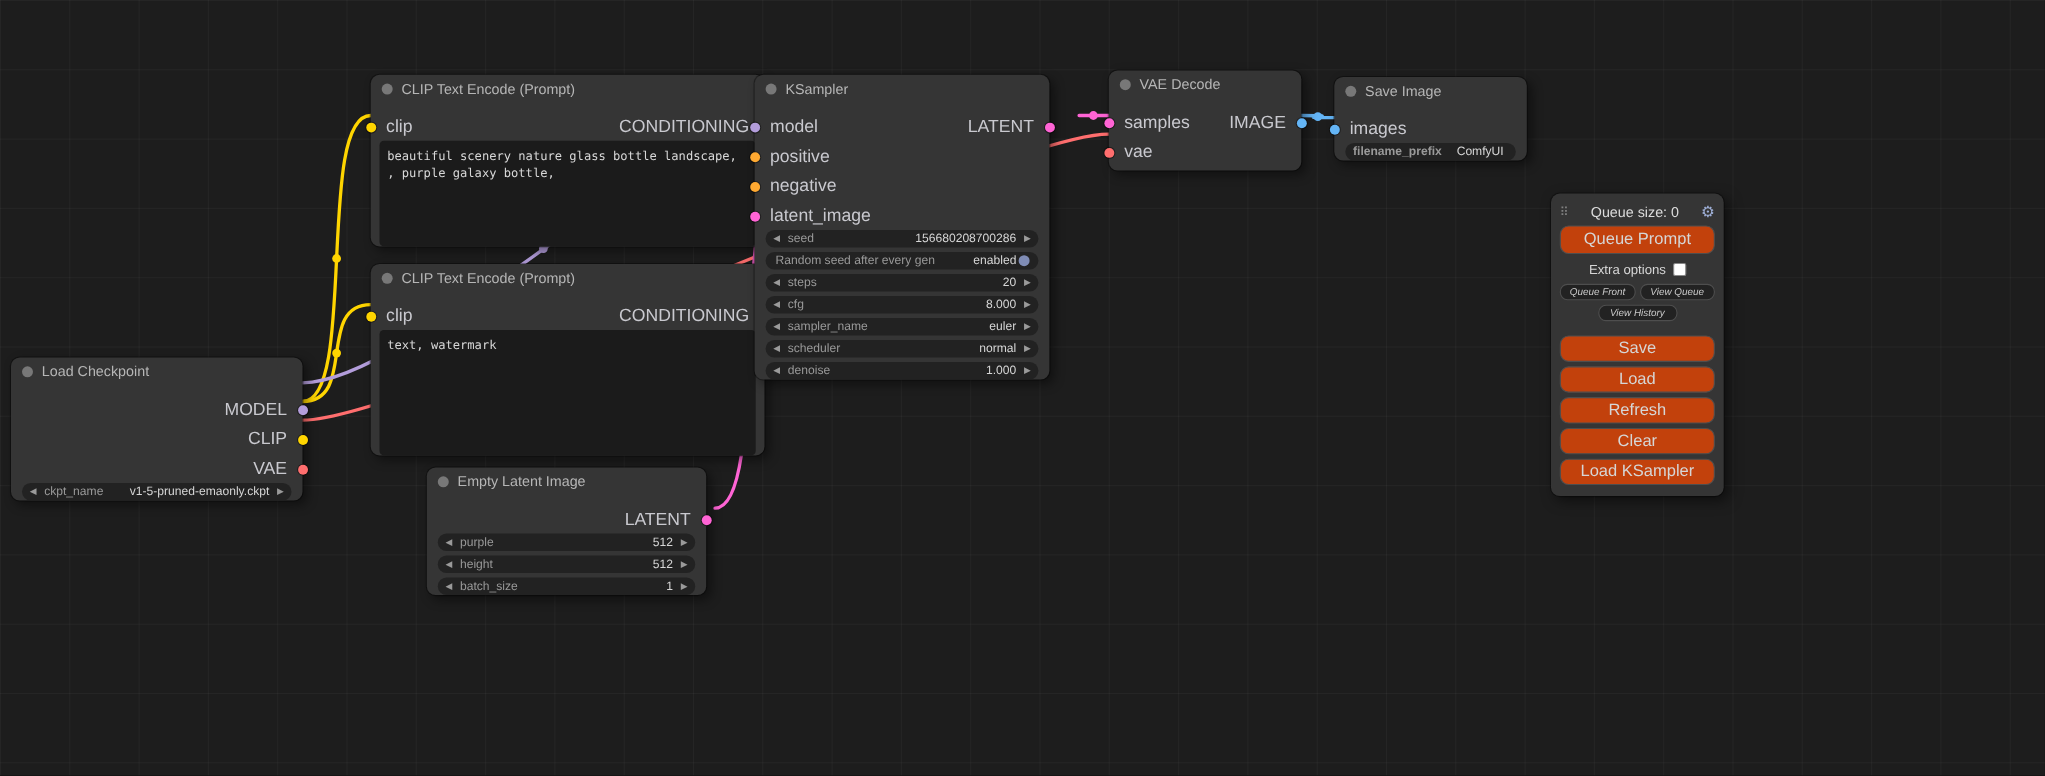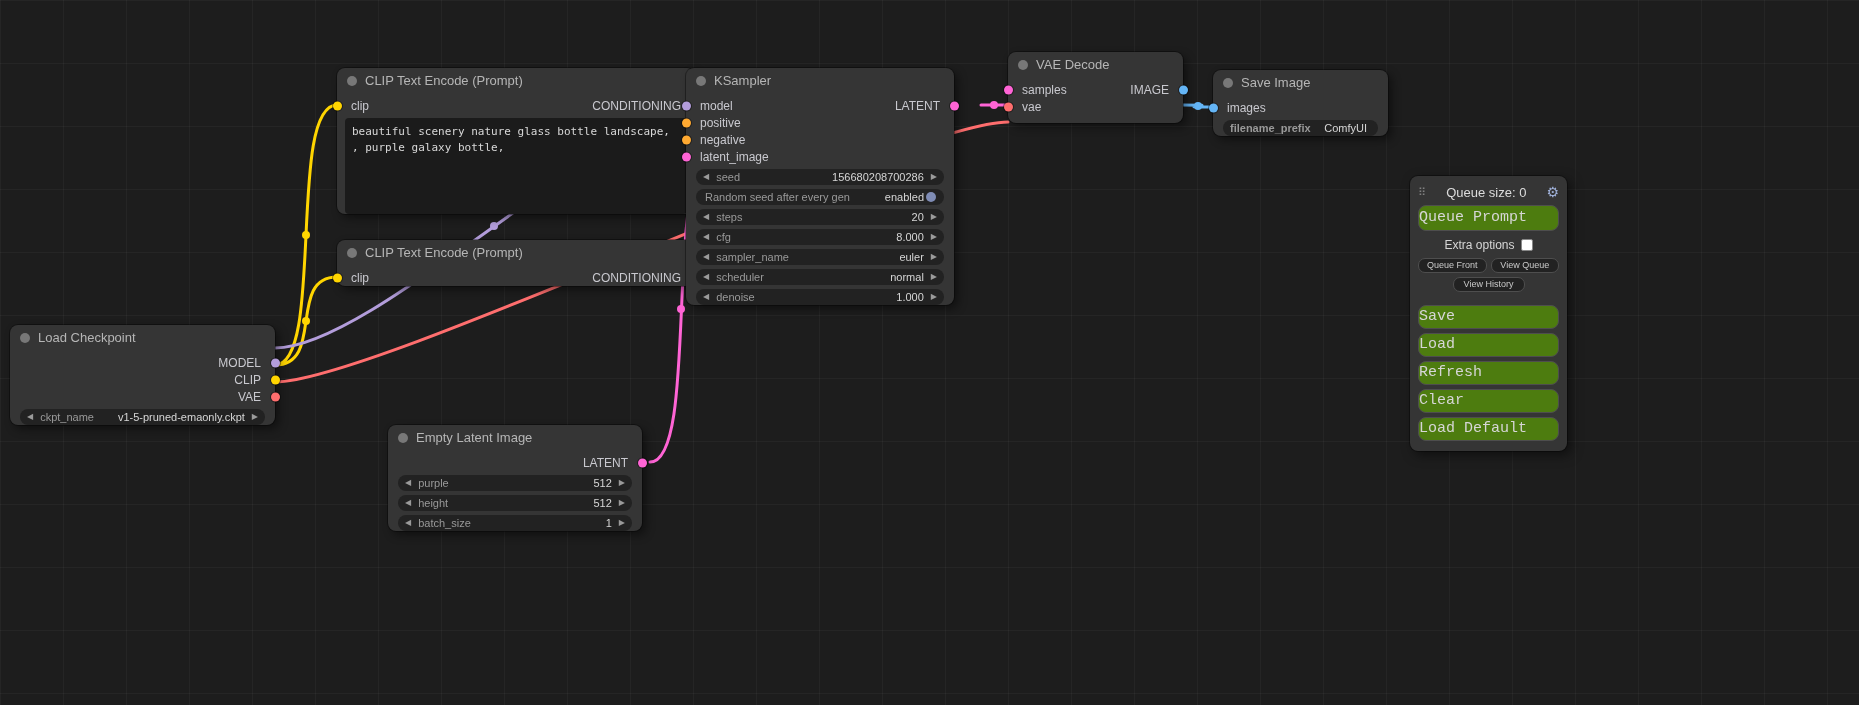--- a/index.html
+++ b/index.html
@@ -20,21 +20,21 @@
 
   .node {
     position:absolute; z-index:2; background:#353535; border-radius:8px;
     box-shadow:0 0 0 1px rgba(0,0,0,.35), 4px 4px 10px rgba(0,0,0,.45);
     color:#aaa;
   }
   .ntitle { display:flex; align-items:center; gap:8px; height:25px; padding:0 10px;
             color:#b6b6b6; font-size:13px; }
   .tdot { width:10px; height:10px; border-radius:50%; background:#787878; flex:0 0 auto; }
   .rows { padding-top:4px; }
-  .row { position:relative; height:17px; display:flex; align-items:center; padding:0 14px; font-size:12px; }
+  .row { position:relative; height:17px; display:flex; align-items:center; padding:0 14px; font-size:16px;margin-top:10px; }
   .row .ilabel { color:#c9c9cf; }
   .row .olabel { margin-left:auto; color:#c9c9cf; }
   .dot { position:absolute; width:9px; height:9px; border-radius:50%; top:50%;
          transform:translateY(-50%); background:#888; box-shadow:0 0 0 1px rgba(0,0,0,.4); }
   .dleft { left:-4.5px; }
   .dright { right:-4.5px; }
 
   .widget { height:16px; margin:4px 10px 0 10px; background:#222; border-radius:8px;
             display:flex; align-items:center; padding:0 7px; font-size:11px; }
   .warrow { color:#9a9a9a; font-size:8px; line-height:1; cursor:pointer; }
@@ -53,33 +53,33 @@
   .qpanel {
     position:absolute; z-index:5; left:1410px; top:176px; width:157px;
     background:#353535; border-radius:8px; padding:6px 8px 10px 8px;
     box-shadow:0 0 0 1px rgba(0,0,0,.35), 4px 4px 12px rgba(0,0,0,.5);
   }
   .qhead { display:flex; align-items:center; height:20px; margin-bottom:3px; }
   .qgrip { color:#808080; font-size:11px; cursor:grab; }
   .qsize { flex:1; text-align:center; color:#dcdcdc; font-size:13px; }
   .qgear { color:#9fb0d8; font-size:14px; cursor:pointer; line-height:1; }
   .qbtn {
-    display:block; width:100%; background:#4d7c0f; border:1px solid #4e4e4e; color:#d6d6d6;
-    border-radius:8px; font-family:Liberation Mono, monospace; font-size:15px;
-    padding:2px 0 3px 0; margin-top:4px; cursor:pointer; text-align:left;
+    display:block; width:100%; background:#c2410c; border:1px solid #4e4e4e; color:#d6d6d6;
+    border-radius:8px; font-family:Liberation Sans, sans-serif; font-size:15px;
+    padding:2px 0 3px 0; margin-top:4px; cursor:pointer; text-align:center;
   }
   .qbtn-prompt { font-size:15px; padding:3px 0 4px 0; margin-top:1px; }
   .qextra { display:flex; align-items:center; justify-content:center; gap:6px;
             margin-top:6px; color:#d6d6d6; font-size:12px; height:16px; }
   .qcheck { appearance:none; -webkit-appearance:none; width:12px; height:12px;
             background:#fff; border:1px solid #888; border-radius:2px; cursor:pointer; }
   .qrow-small { display:flex; gap:4px; margin-top:5px; }
   .qbtn-small {
     flex:1; background:#222; border:1px solid #4e4e4e; color:#c9c9c9; border-radius:7px;
-    font-family:"Liberation Sans", sans-serif; font-size:9px; padding:1px 0 2px 0; cursor:pointer;
+    font-family:"Liberation Sans", sans-serif; font-size:9px; padding:1px 0 2px 0; cursor:pointer;font-style:italic;
   }
   .qcenter { display:flex; justify-content:center; margin-top:4px;align-items:center; }
   .qbtn-hist { flex:0 0 auto; width:72px; }
   .qgap { height:9px; }
 </style>
 </head>
 <body>
 
 <div class="canvas">
 
@@ -154,20 +154,21 @@
       <span>CLIP Text Encode (Prompt)</span>
     </div>
     <div class="rows">
       <div class="row">
         <span class="dot dleft" style="background: rgb(255, 213, 0);"></span>
         <span class="ilabel">clip</span>
         <span class="olabel">CONDITIONING</span>
         <span class="dot dright" style="background: rgb(255, 169, 49);"></span>
       </div>
     </div>
+    <textarea class="prompt" style="height: 114px;" spellcheck="false">text, watermark</textarea>
   </div>
 
   <div class="node" style="left:388px; top:425px; width:254px;">
     <div class="ntitle">
       <span class="tdot"></span>
       <span>Empty Latent Image</span>
     </div>
     <div class="rows">
       <div class="row">
         <span class="olabel">LATENT</span>
@@ -255,21 +256,21 @@
       <span class="warrow">▶</span>
     </div>
     <div class="widget">
       <span class="warrow">◀</span>
       <span class="wlabel">denoise</span>
       <span class="wvalue">1.000</span>
       <span class="warrow">▶</span>
     </div>
   </div>
 
-  <div class="node" style="left:1008px; top:52px; width:175px;">
+  <div class="node" style="left:1008px; top:64px; width:175px;">
     <div class="ntitle">
       <span class="tdot"></span>
       <span>VAE Decode</span>
     </div>
     <div class="rows" style="padding-bottom:8px;">
       <div class="row">
         <span class="dot dleft" style="background: rgb(255, 100, 213);"></span>
         <span class="ilabel">samples</span>
         <span class="olabel">IMAGE</span>
         <span class="dot dright" style="background: rgb(100, 181, 246);"></span>
@@ -314,16 +315,16 @@
       <button class="qbtn-small">View Queue</button>
     </div>
     <div class="qcenter">
       <button class="qbtn-small qbtn-hist">View History</button>
     </div>
     <div class="qgap"></div>
     <button class="qbtn">Save</button>
     <button class="qbtn">Load</button>
     <button class="qbtn">Refresh</button>
     <button class="qbtn">Clear</button>
-    <button class="qbtn">Load Default</button>
+    <button class="qbtn">Load KSampler</button>
   </div>
 
 </div>
 
 </body></html>

